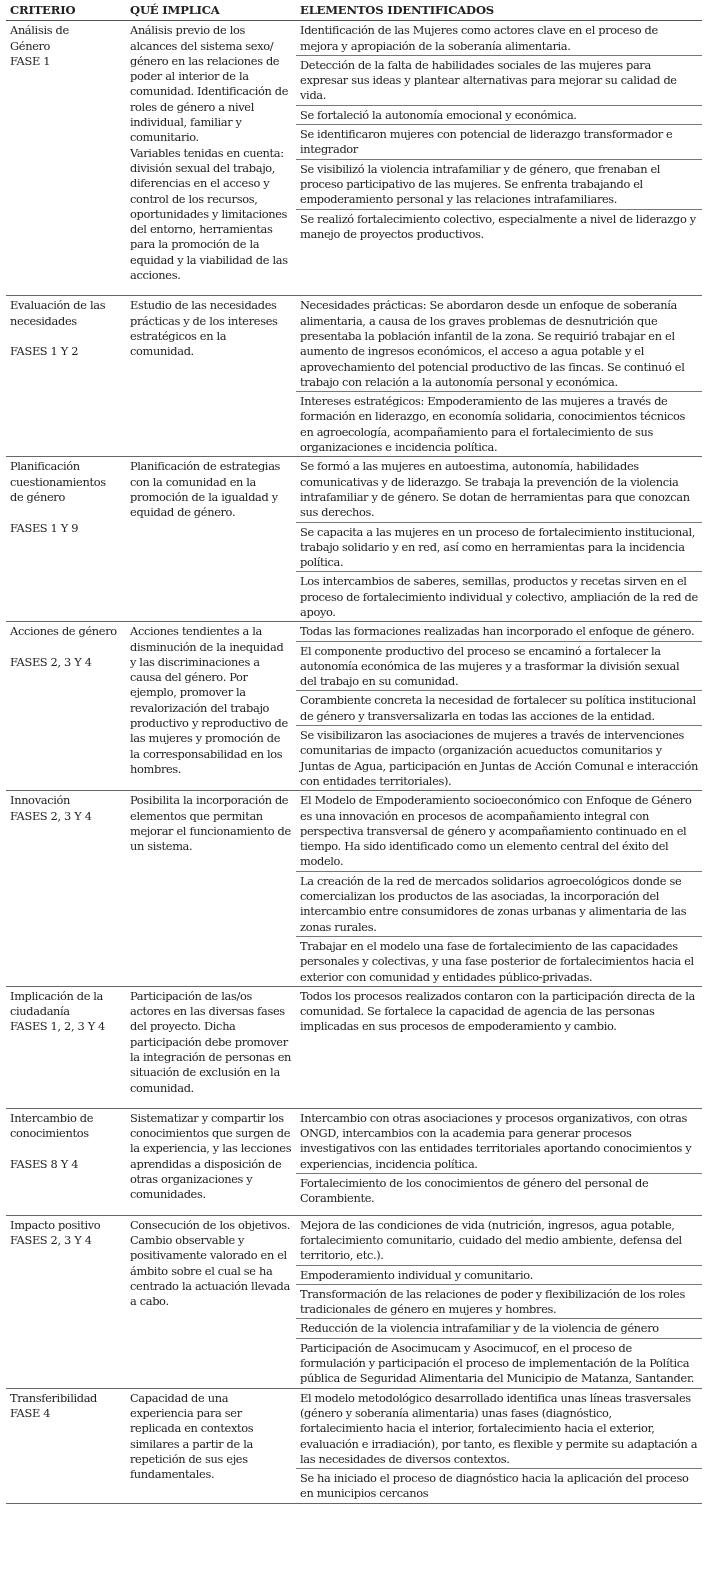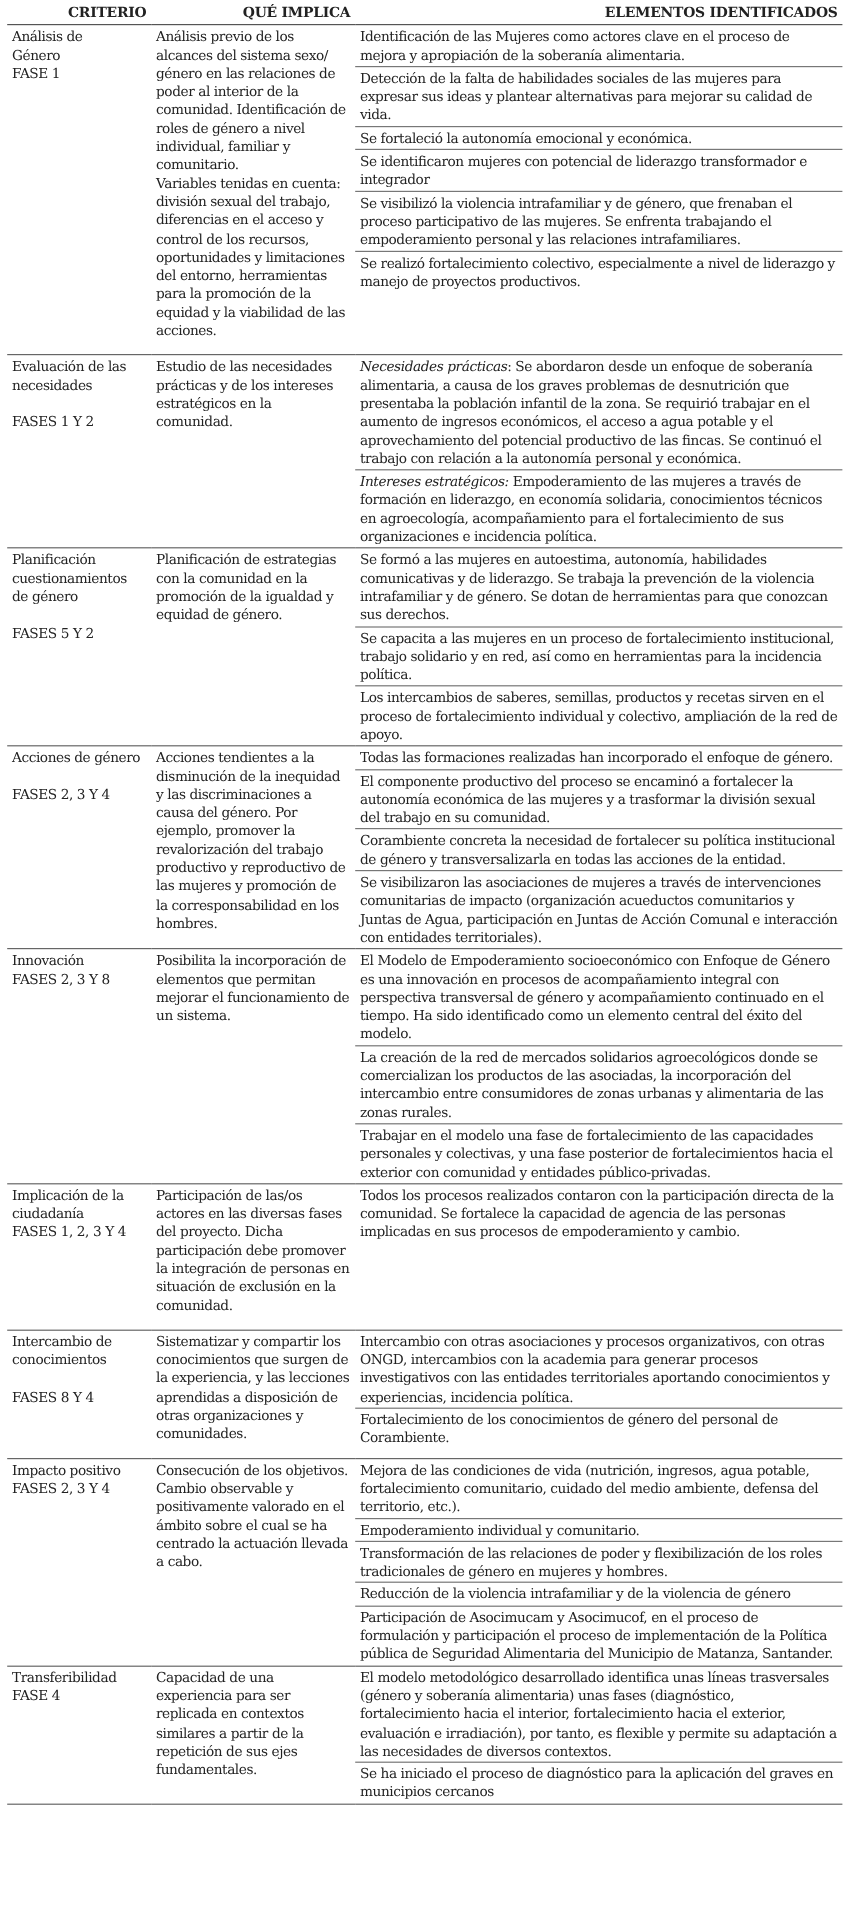--- a/index.html
+++ b/index.html
@@ -22,21 +22,21 @@
       border-collapse: collapse;
       table-layout: fixed;
       font-size: 11.4px;
       line-height: 15.3px;
       letter-spacing: -0.35px;
     }
     .doc-table col.c1 { width: 120px; }
     .doc-table col.c2 { width: 170px; }
     .doc-table col.c3 { width: 406px; }
     .doc-table th {
-      text-align: right;
+      text-align: left;
       font-weight: bold;
       font-size: 11.6px;
       padding: 3px 4px 2px 4px;
       border-bottom: 1.3px solid #555555;
       vertical-align: bottom;
       letter-spacing: -0.2px;
     }
     .doc-table td {
       vertical-align: top;
       padding: 2px 4px 12px 4px;
@@ -53,21 +53,20 @@
       margin-top: 40px;
     }
     .element {
       padding: 2px 4px 1px 4px;
       border-bottom: 1px solid #777777;
     }
     .element:last-child {
       border-bottom: none;
     }
     .element .lead {
-      font-style: italic;
     }
   </style>
 </head>
 <body>
 
 <table class="doc-table">
   <colgroup>
     <col class="c1">
       <col class="c2">
       <col class="c3">
@@ -110,21 +109,21 @@
         </td>
         <td class="elements-cell">
           <div class="element"><span class="lead">Necesidades prácticas</span><span>: Se abordaron desde un enfoque de soberanía alimentaria, a causa de los graves problemas de desnutrición que presentaba la población infantil de la zona. Se requirió trabajar en el aumento de ingresos económicos, el acceso a agua potable y el aprovechamiento del potencial productivo de las fincas. Se continuó el trabajo con relación a la autonomía personal y económica.</span></div>
           <div class="element"><span class="lead">Intereses estratégicos:</span><span> Empoderamiento de las mujeres a través de formación en liderazgo, en economía solidaria, conocimientos técnicos en agroecología, acompañamiento para el fortalecimiento de sus organizaciones e incidencia política.</span></div>
         </td>
       </tr>
       <tr class="row-group">
         <td class="crit">
           <div class="crit-text">Planificación cuestionamientos de género
 
-FASES 5 Y 2</div>
+FASES 1 Y 9</div>
         </td>
         <td class="impl">
           <div class="impl-text">Planificación de estrategias con la comunidad en la promoción de la igualdad y equidad de género.</div>
         </td>
         <td class="elements-cell">
           <div class="element"><span>Se formó a las mujeres en autoestima, autonomía, habilidades comunicativas y de liderazgo. Se trabaja la prevención de la violencia intrafamiliar y de género. Se dotan de herramientas para que conozcan sus derechos.</span></div>
           <div class="element"><span>Se capacita a las mujeres en un proceso de fortalecimiento institucional, trabajo solidario y en red, así como en herramientas para la incidencia política.</span></div>
           <div class="element"><span>Los intercambios de saberes, semillas, productos y recetas sirven en el proceso de fortalecimiento individual y colectivo, ampliación de la red de apoyo.</span></div>
         </td>
       </tr>
@@ -140,21 +139,21 @@
         <td class="elements-cell">
           <div class="element"><span>Todas las formaciones realizadas han incorporado el enfoque de género.</span></div>
           <div class="element"><span>El componente productivo del proceso se encaminó a fortalecer la autonomía económica de las mujeres y a trasformar la división sexual del trabajo en su comunidad.</span></div>
           <div class="element"><span>Corambiente concreta la necesidad de fortalecer su política institucional de género y transversalizarla en todas las acciones de la entidad.</span></div>
           <div class="element"><span>Se visibilizaron las asociaciones de mujeres a través de intervenciones comunitarias de impacto (organización acueductos comunitarios y Juntas de Agua, participación en Juntas de Acción Comunal e interacción con entidades territoriales).</span></div>
         </td>
       </tr>
       <tr class="row-group">
         <td class="crit">
           <div class="crit-text">Innovación
-FASES 2, 3 Y 8</div>
+FASES 2, 3 Y 4</div>
         </td>
         <td class="impl">
           <div class="impl-text">Posibilita la incorporación de elementos que permitan mejorar el funcionamiento de un sistema.</div>
         </td>
         <td class="elements-cell">
           <div class="element"><span>El Modelo de Empoderamiento socioeconómico con Enfoque de Género es una innovación en procesos de acompañamiento integral con perspectiva transversal de género y acompañamiento continuado en el tiempo. Ha sido identificado como un elemento central del éxito del modelo.</span></div>
           <div class="element"><span>La creación de la red de mercados solidarios agroecológicos donde se comercializan los productos de las asociadas, la incorporación del intercambio entre consumidores de zonas urbanas y alimentaria de las zonas rurales.</span></div>
           <div class="element"><span>Trabajar en el modelo una fase de fortalecimiento de las capacidades personales y colectivas, y una fase posterior de fortalecimientos hacia el exterior con comunidad y entidades público-privadas.</span></div>
         </td>
       </tr>
@@ -203,17 +202,17 @@
       <tr class="row-group">
         <td class="crit">
           <div class="crit-text">Transferibilidad
 FASE 4</div>
         </td>
         <td class="impl">
           <div class="impl-text">Capacidad de una experiencia para ser replicada en contextos similares a partir de la repetición de sus ejes fundamentales.</div>
         </td>
         <td class="elements-cell">
           <div class="element"><span>El modelo metodológico desarrollado identifica unas líneas trasversales (género y soberanía alimentaria) unas fases (diagnóstico, fortalecimiento hacia el interior, fortalecimiento hacia el exterior, evaluación e irradiación), por tanto, es flexible y permite su adaptación a las necesidades de diversos contextos.</span></div>
-          <div class="element"><span>Se ha iniciado el proceso de diagnóstico para la aplicación del graves en municipios cercanos</span></div>
+          <div class="element"><span>Se ha iniciado el proceso de diagnóstico hacia la aplicación del proceso en municipios cercanos</span></div>
         </td>
       </tr>
     </tbody>
 </table>
 
 </body></html>

